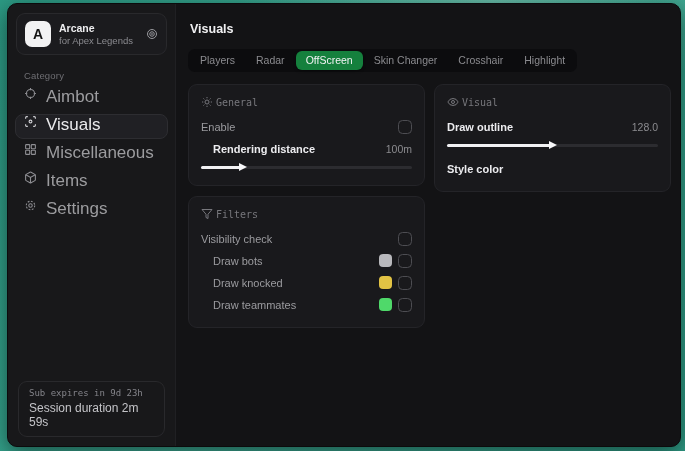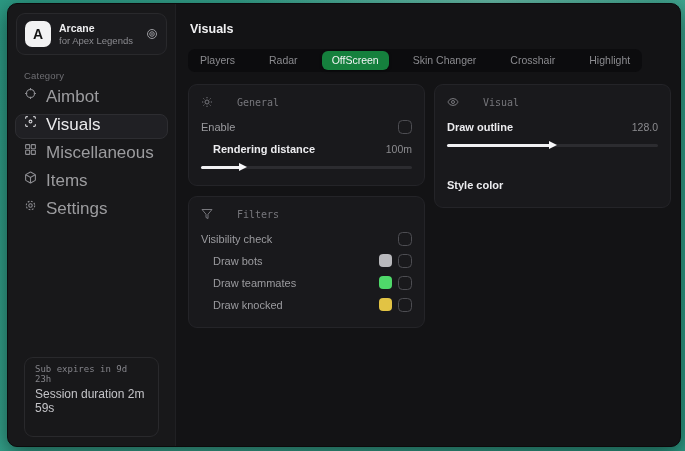--- a/index.html
+++ b/index.html
@@ -43,45 +43,45 @@
   .nav-item {
     display:flex; align-items:flex-start; gap:9px; height:25px; padding:0 8px;
     border-radius:8px; color:#9c9c9f; font-size:17px; border:1px solid transparent; cursor:default;
   }
   .nav-item .nav-icon { display:flex; color:#8e8e93; }
   .nav-item.active { background:#202024; border-color:#2d2d31; color:#eaeaec; }
   .nav-item.active .nav-icon { color:#d6d6da; }
 
   .sidebar-spacer { flex:1; }
   .sidebar-footer {
-    margin:0 16px 9px; border:1px solid #29292c; border-radius:9px; padding:6px 10px 21px;
+    margin:0 10px 9px; border:1px solid #29292c; border-radius:9px; padding:6px 10px 7px;
   }
   .footer-line1 { font-family:"DejaVu Sans Mono", monospace; font-size:9px; color:#84848a; }
   .footer-line2 { font-size:12px; color:#c4c4c8; margin-top:3px; }
 
   
   .main { flex:1; background:#131315; padding:11px 9px 0 12px; }
   .main-title { font-size:12.5px; font-weight:bold; color:#f0f0f2; margin:7px 0 0 2px; }
 
   .tabs {
-    margin-top:13px; display:inline-flex; background:#0c0c0e; border-radius:7px; padding:2px; gap:14px;
+    margin-top:13px; display:inline-flex; background:#0c0c0e; border-radius:7px; padding:2px; gap:1px;
   }
   .tab {
     padding:3px 10px 4px; font-size:10.5px; color:#8b8b8f; border-radius:6px; white-space:nowrap; cursor:default;
   }
   .tab.active { background:#15803d; color:#f3f3f5; box-shadow:0 1px 3px rgba(0,0,0,.4); }
 
   .cards { margin-top:12px; display:flex; gap:9px; align-items:flex-start; }
   .col { display:flex; flex-direction:column; gap:10px; width:237px; }
   .card {
     width:100%; background:#19191c; border:1px solid #242428; border-radius:9px;
     padding:9px 12px 12px;
   }
   .card-header {
-    display:flex; align-items:center; gap:24px; margin:2px 0 8px;
+    display:flex; align-items:center; gap:3px; margin:2px 0 8px;
     color:#77777c; font-family:"DejaVu Sans Mono", monospace; font-size:10px;
   }
   .card-header .hdr-icon { display:flex; color:#77777c; }
 
   .row { display:flex; align-items:center; justify-content:space-between; min-height:21px; }
   .row + .row { margin-top:1px;margin-left:12px; }
   .row-label { font-size:11px; color:#9b9b9f; }
   .row-label.strong { color:#ececef; font-weight:bold; }
   .row-value { font-size:10.5px; color:#8b8b8f; }
   .row-controls { display:flex; align-items:center; gap:6px; }
@@ -246,30 +246,30 @@
               </span>
             </div>
             <div class="row">
               <span class="row-label">Draw bots</span>
               <span class="row-controls">
                 <span class="swatch" style="background: rgb(185, 185, 189);"></span>
                 <span class="checkbox"></span>
               </span>
             </div>
             <div class="row">
+              <span class="row-label">Draw knocked</span>
+              <span class="row-controls">
+                <span class="swatch" style="background: rgb(226, 195, 68);"></span>
+                <span class="checkbox"></span>
+              </span>
+            </div>
+            <div class="row">
               <span class="row-label">Draw teammates</span>
               <span class="row-controls">
                 <span class="swatch" style="background: rgb(79, 217, 106);"></span>
-                <span class="checkbox"></span>
-              </span>
-            </div>
-            <div class="row">
-              <span class="row-label">Draw knocked</span>
-              <span class="row-controls">
-                <span class="swatch" style="background: rgb(226, 195, 68);"></span>
                 <span class="checkbox"></span>
               </span>
             </div>
           </section>
         </div>
 
         <div class="col">
 
           <section class="card">
             <div class="card-header">
@@ -283,21 +283,21 @@
             </div>
             <div class="row">
               <span class="row-label strong">Draw outline</span>
               <span class="row-value">128.0</span>
             </div>
             <div class="slider">
               <div class="slider-track"></div>
               <div class="slider-fill" style="width: 50%;"></div>
               <div class="slider-thumb" style="left: calc(50% - 4px);"></div>
             </div>
-            <div class="row" style="margin-top:23px;">
+            <div class="row" style="margin-top:7px;">
               <span class="row-label strong">Style color</span>
             </div>
           </section>
         </div>
       </div>
     </main>
 
   </div>
 </div>
 

